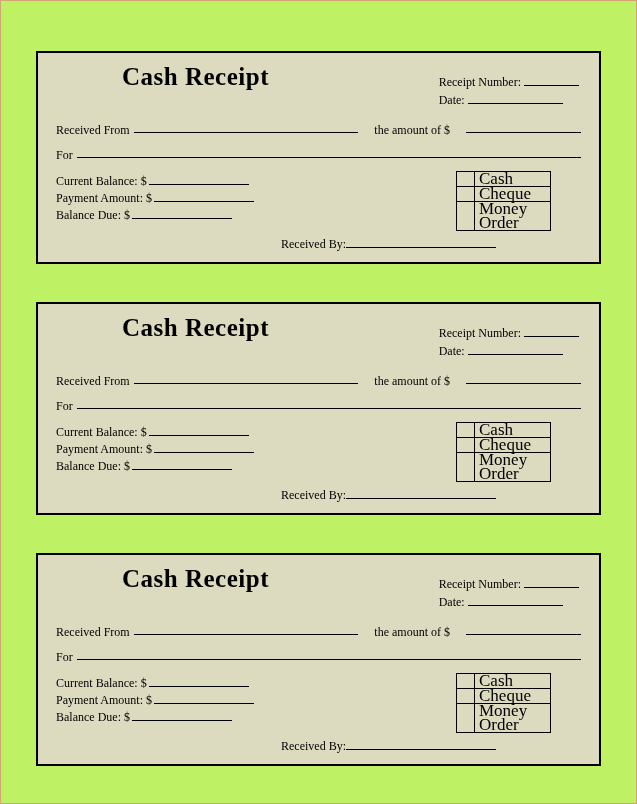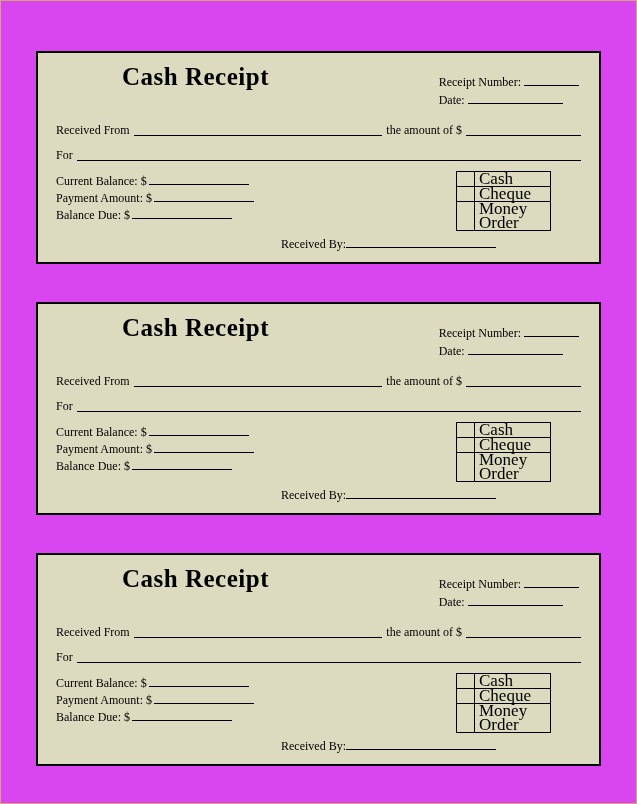--- a/index.html
+++ b/index.html
@@ -6,21 +6,21 @@
   body {
     background: #f8f8f8;
     font-family: "Times New Roman", Times, serif;
     display: flex;
     justify-content: center;
     align-items: flex-start;
   }
   .page {
     width: 637px;
     height: 804px;
-    background: #d946ef;
+    background: #bef264;
     border: 1px solid #d4a373;
     padding: 50px 35px 35px 35px;
     display: flex;
     flex-direction: column;
     gap: 38px;
   }
   .receipt {
     width: 100%;
     border: 2px solid #000;
     background: #dcdabf;
@@ -73,27 +73,27 @@
   }
   .blank-long {
     display: inline-block;
     border-bottom: 1px solid #000;
     flex: 1;
     vertical-align: baseline;
     height: 10px;
   }
   .row {
     display: flex;
-    align-items: center;
+    align-items: flex-start;
     gap: 4px;
     margin-bottom: 10px;
     padding: 0 4px;
   }
   .row .label { white-space: nowrap; }
-  .amount-text { white-space: nowrap; margin: 0 0; }
+  .amount-text { white-space: nowrap; margin: 0 12px; }
   .mid-section {
     display: flex;
     justify-content: space-between;
     align-items: flex-start;
     padding: 0 4px;
     margin-top: 4px;
   }
   .balances {
     font-size: 12px;
     line-height: 1.4;

